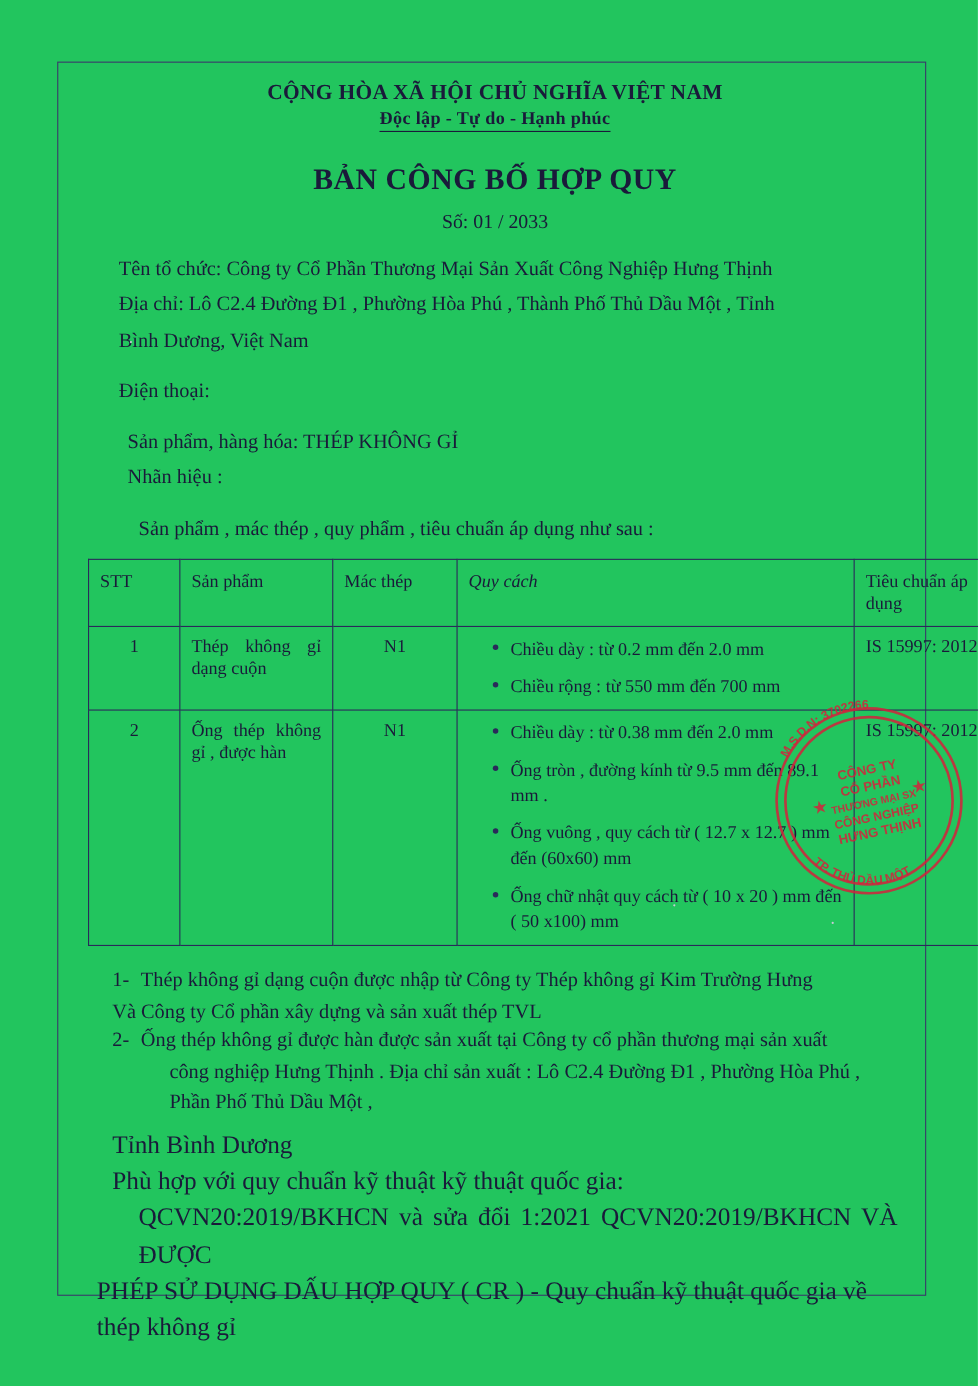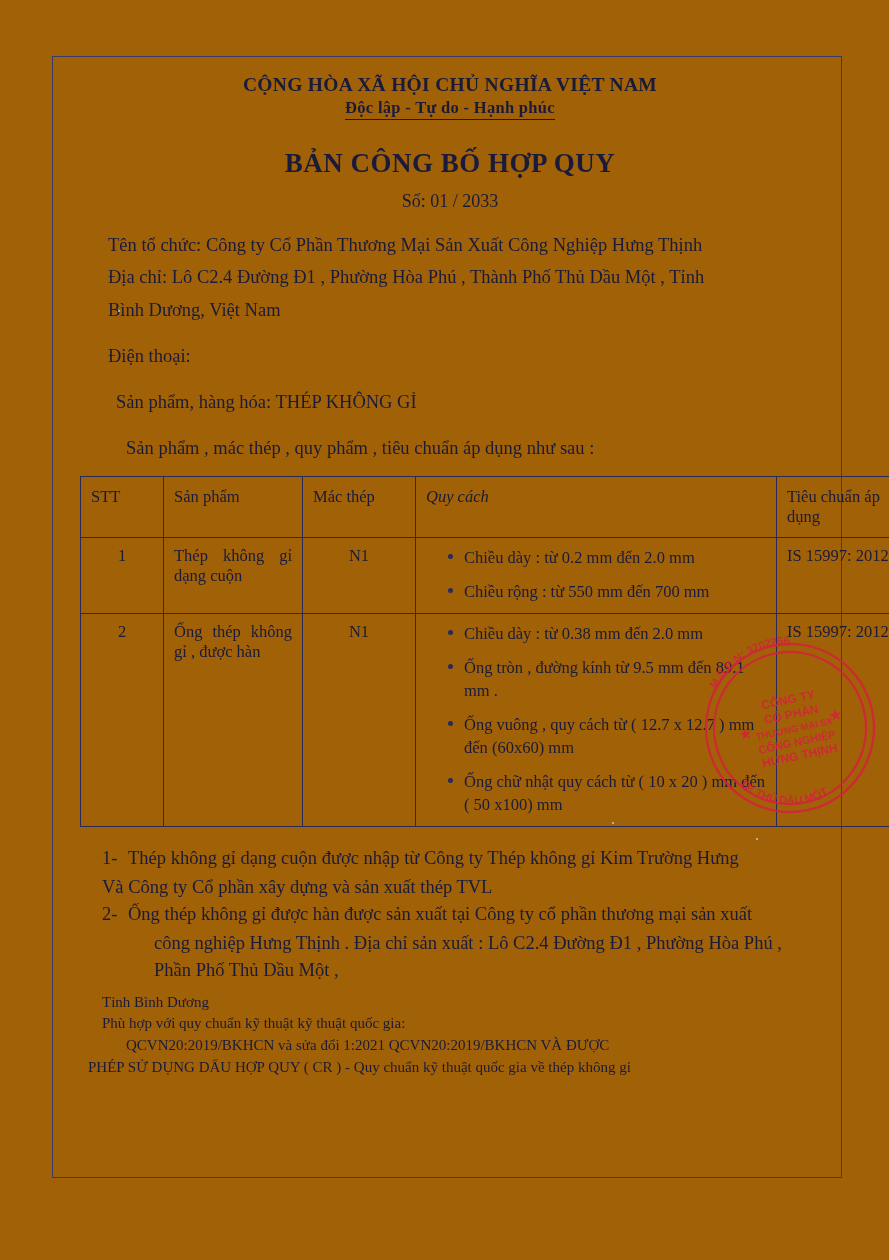--- a/index.html
+++ b/index.html
@@ -13,21 +13,21 @@
     position: relative;
     font-family: "Liberation Serif", serif;
     color: #1a1a3a;
     overflow: hidden;
   }
   .page {
     position: absolute;
     left: 0; top: 0;
     width: 889px;
     height: 1260px;
-    background: #a16207;
+    background: #22c55e;
   }
   
   .scan-frame {
     position: absolute;
     left: 52px;
     top: 56px;
     width: 790px;
     height: 1122px;
     border: 1px solid #3a3a6a;
     box-sizing: border-box;
@@ -136,21 +136,21 @@
     display: flex;
     margin-bottom: 2px;
     padding-left: 22px;
   }
   .note-num { width: 26px; flex: none; }
   .note-txt { flex: 1; }
   .note-cont { padding-left: 22px; }
   .note-cont2 { padding-left: 74px; }
   .tail {
     margin-top: 8px;
-    font-size: 15px;
+    font-size: 23px;
     line-height: 1.45;
   }
   .tail-blk {
     padding-left: 22px;
   }
   .tail-just {
     text-align: justify;
     padding-left: 46px;
     padding-right: 4px;
   }
@@ -197,20 +197,21 @@
     <div class="para">
       <span>Địa chỉ: </span><span>Lô C2.4 Đường Đ1 , Phường Hòa Phú , Thành Phố Thủ Dầu Một , Tỉnh</span>
     </div>
     <div class="para">Bình Dương, Việt Nam</div>
     <div class="gap-sm"></div>
     <div class="para">Điện thoại:</div>
     <div class="gap-sm"></div>
     <div class="para ind2">
       <span>Sản phẩm, hàng hóa: </span><span class="bold">THÉP KHÔNG GỈ</span>
     </div>
+    <div class="para ind2">Nhãn hiệu :</div>
     <div class="gap-sm"></div>
     <div class="para ind3">Sản phẩm , mác thép , quy phẩm , tiêu chuẩn áp dụng như sau :</div>
 
     <table class="spec">
       <thead>
         <tr>
           <th class="col-stt">STT</th>
           <th class="col-sp">Sản phẩm</th>
           <th class="col-mac">Mác thép</th>
           <th class="col-qc">Quy cách</th>

